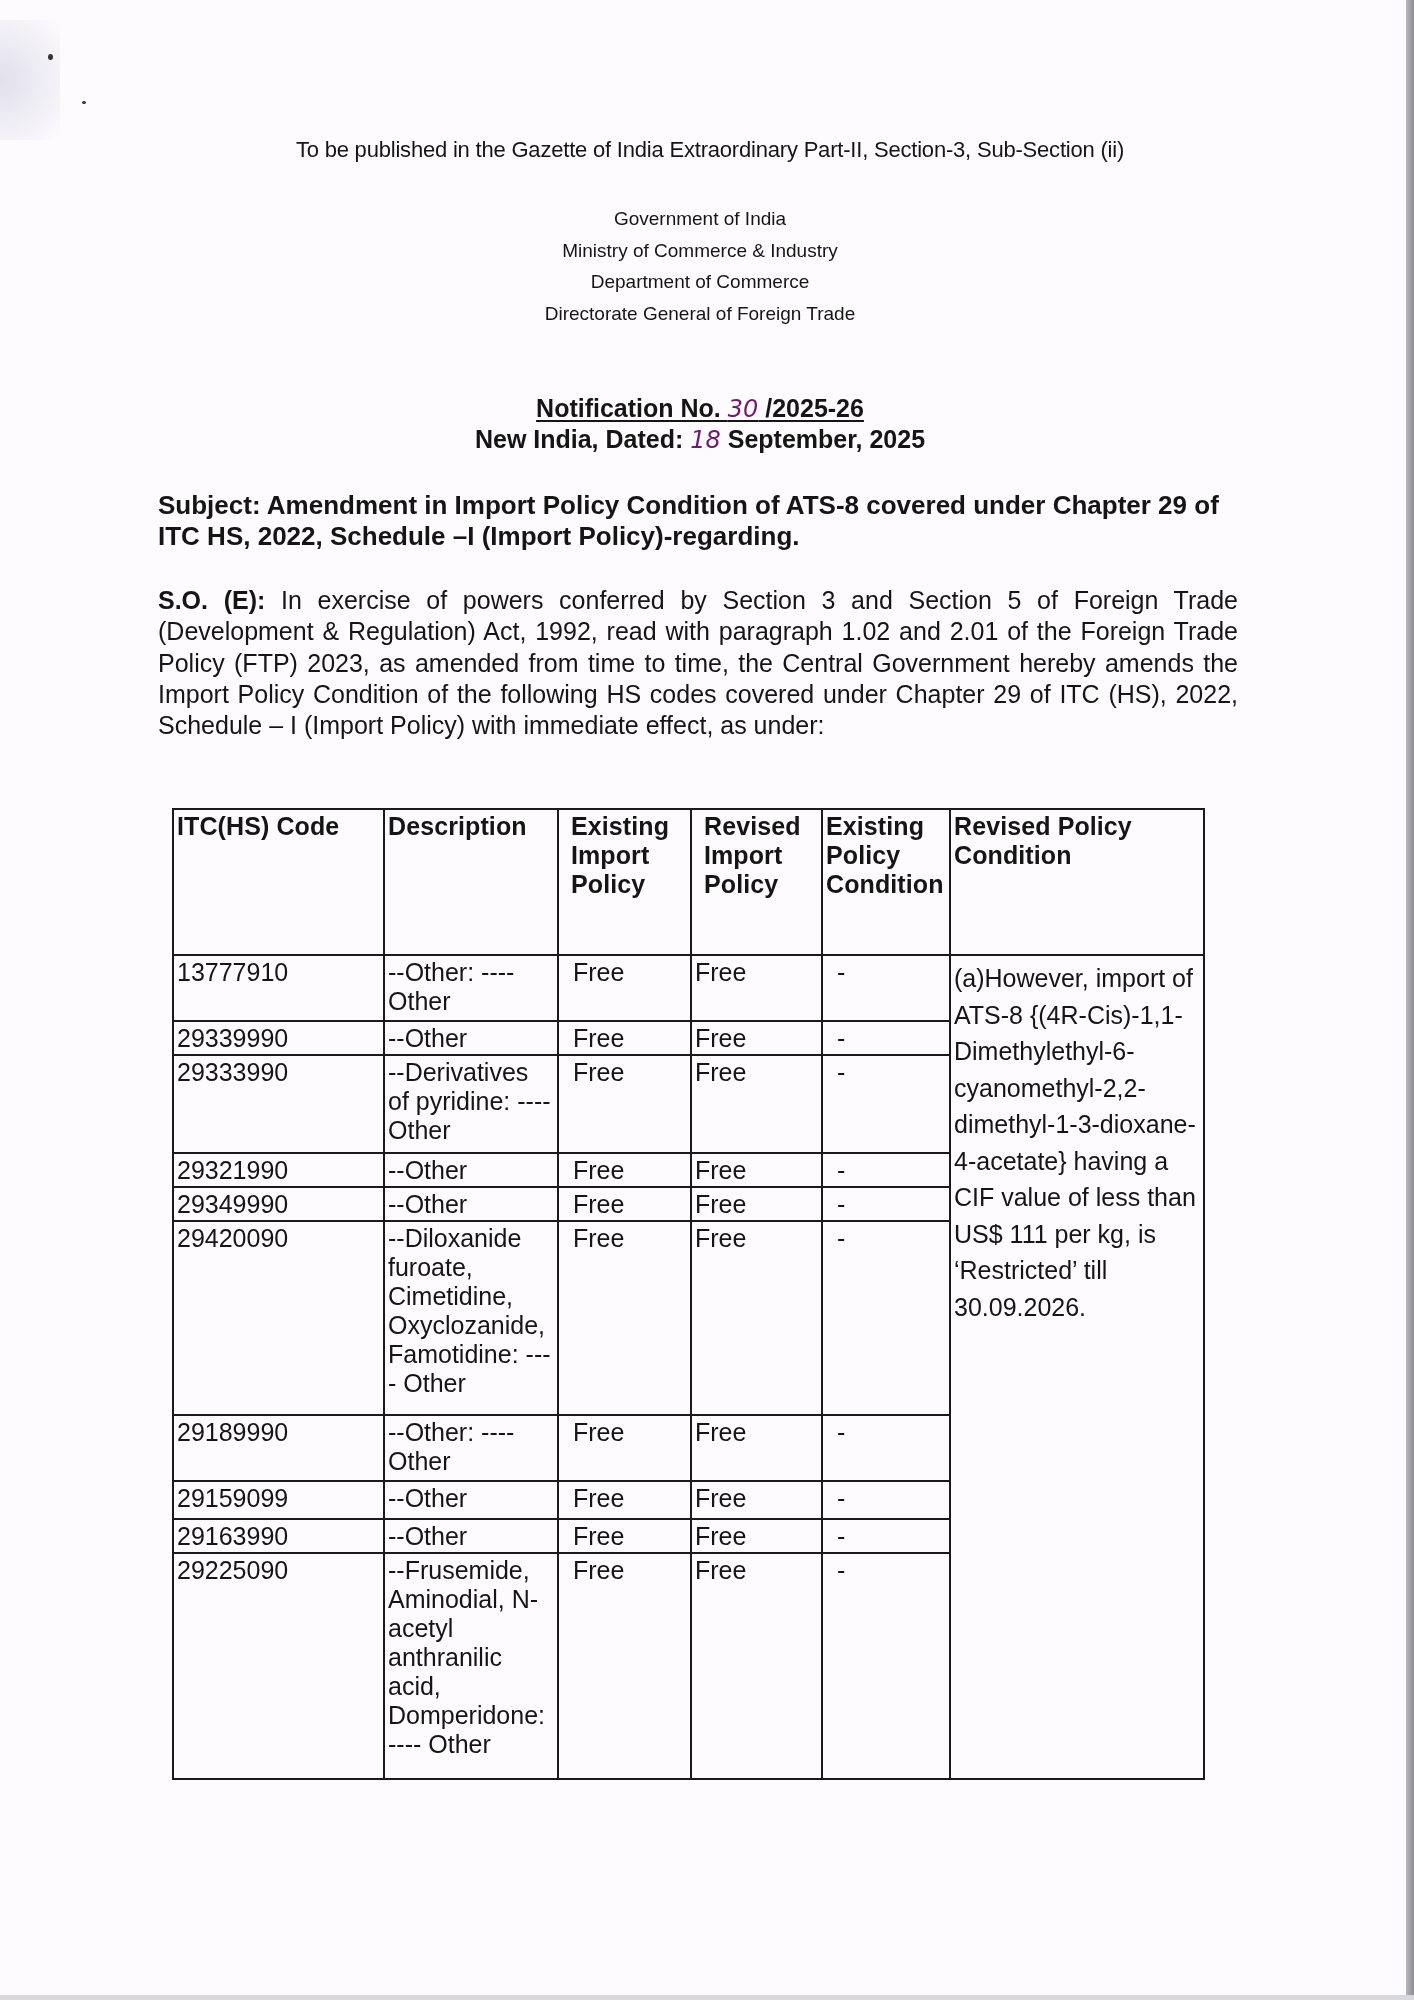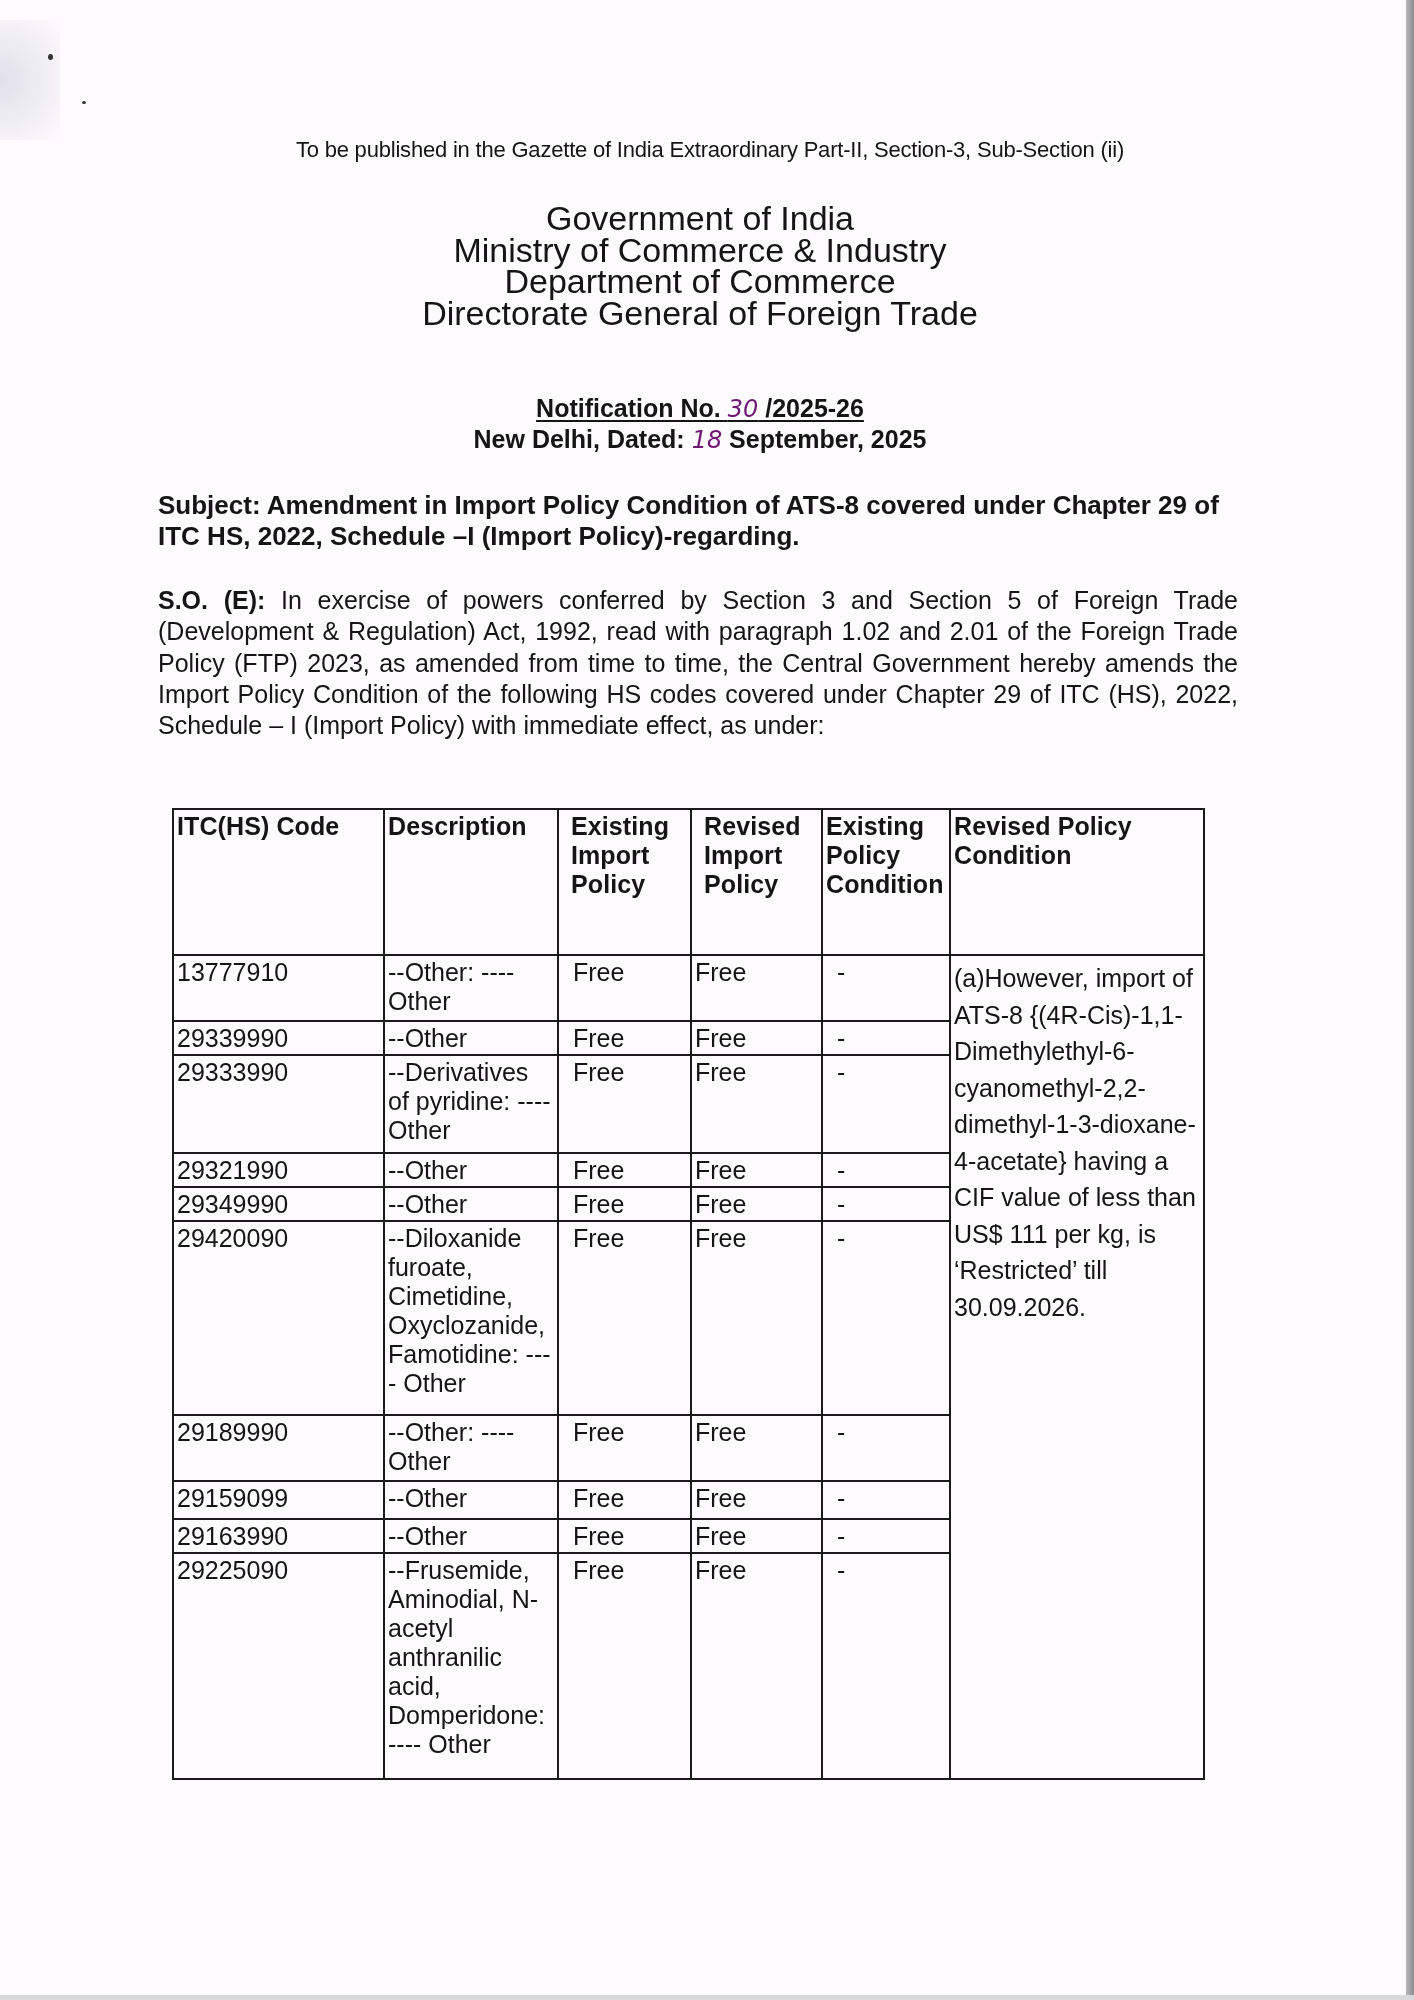--- a/index.html
+++ b/index.html
@@ -23,21 +23,21 @@
     background: radial-gradient(ellipse at left, rgba(190,190,215,0.45), rgba(255,255,255,0));
   }
   .speck { position: absolute; background: #333; border-radius: 50%; }
 
   .gazette-line {
     position: absolute; left: 160px; top: 137px; width: 1100px;
     text-align: center; font-size: 22px; letter-spacing: -0.2px;
   }
   .header-block {
     position: absolute; left: 300px; top: 203px; width: 800px;
-    text-align: center; font-size: 34px; line-height: 31.5px;
+    text-align: center; font-size: 19px; line-height: 31.5px;
   }
   .notif-no {
     position: absolute; left: 300px; top: 393px; width: 800px;
     text-align: center; font-size: 25px; font-weight: bold; line-height: 30px;
   }
   .notif-no .num-label { text-decoration: underline; text-decoration-thickness: 2px; text-underline-offset: 3px; }
   .handwritten {
     color: #701a75; font-weight: normal; font-family: "DejaVu Sans", sans-serif;
     font-style: italic; font-size: 24px;
   }
@@ -87,21 +87,21 @@
   <div>Ministry of Commerce &amp; Industry</div>
   <div>Department of Commerce</div>
   <div>Directorate General of Foreign Trade</div>
 </div>
 
 <div class="notif-no">
   <div>
     <span class="num-label"><span>Notification No. </span><span class="handwritten">30</span><span> /2025-26</span></span>
   </div>
   <div>
-    <span>New Delhi, Dated: </span><span class="handwritten">18</span><span> September, 2025</span>
+    <span>New India, Dated: </span><span class="handwritten">18</span><span> September, 2025</span>
   </div>
 </div>
 
 <div class="subject">
   <span>Subject: </span><span>Amendment in Import Policy Condition of ATS-8 covered under Chapter 29 of ITC HS, 2022, Schedule –I (Import Policy)-regarding.</span>
 </div>
 
 <div class="so-para">
   <b>S.O. (E):</b><span> In exercise of powers conferred by Section 3 and Section 5 of Foreign Trade (Development &amp; Regulation) Act, 1992, read with paragraph 1.02 and 2.01 of the Foreign Trade Policy (FTP) 2023, as amended from time to time, the Central Government hereby amends the Import Policy Condition of the following HS codes covered under Chapter 29 of ITC (HS), 2022, Schedule – I (Import Policy) with immediate effect, as under:</span>
 </div>

